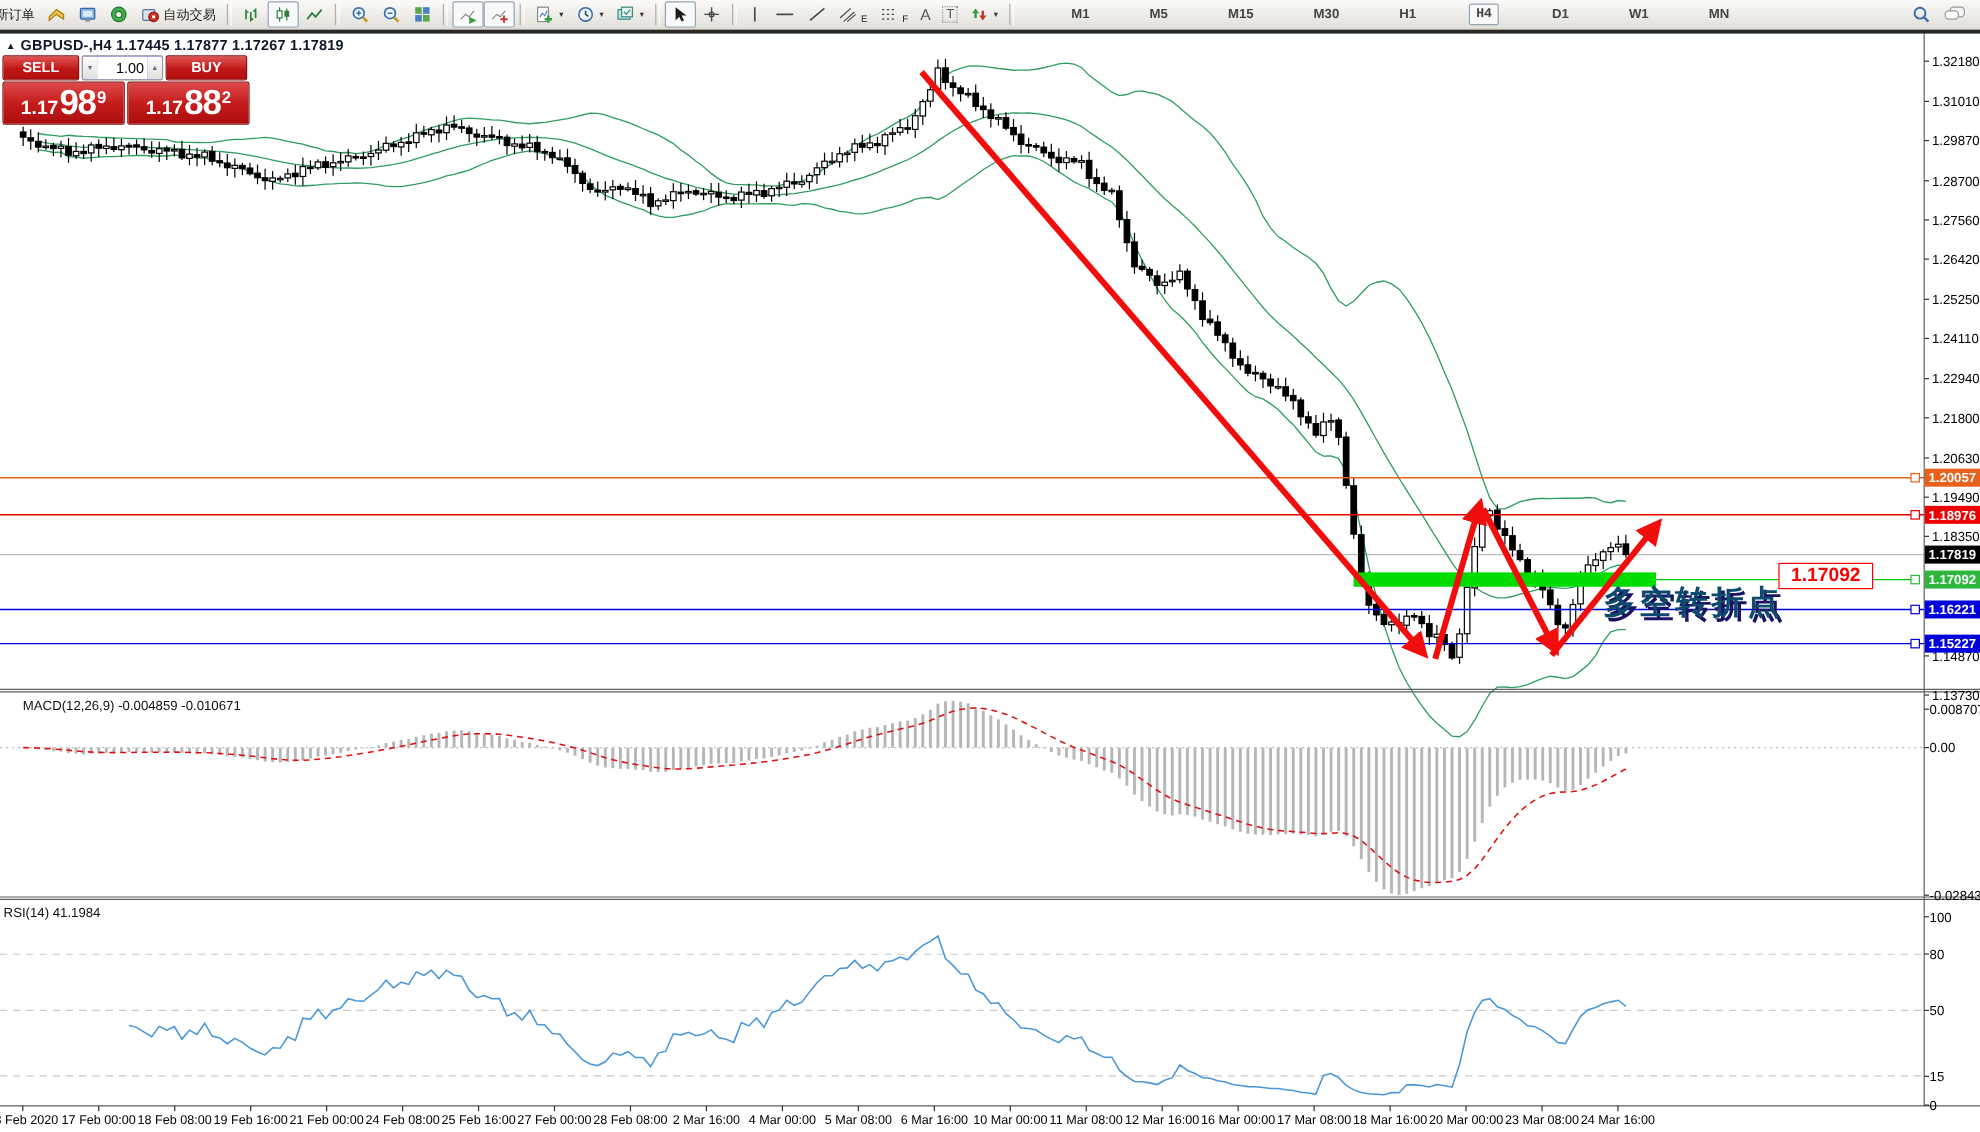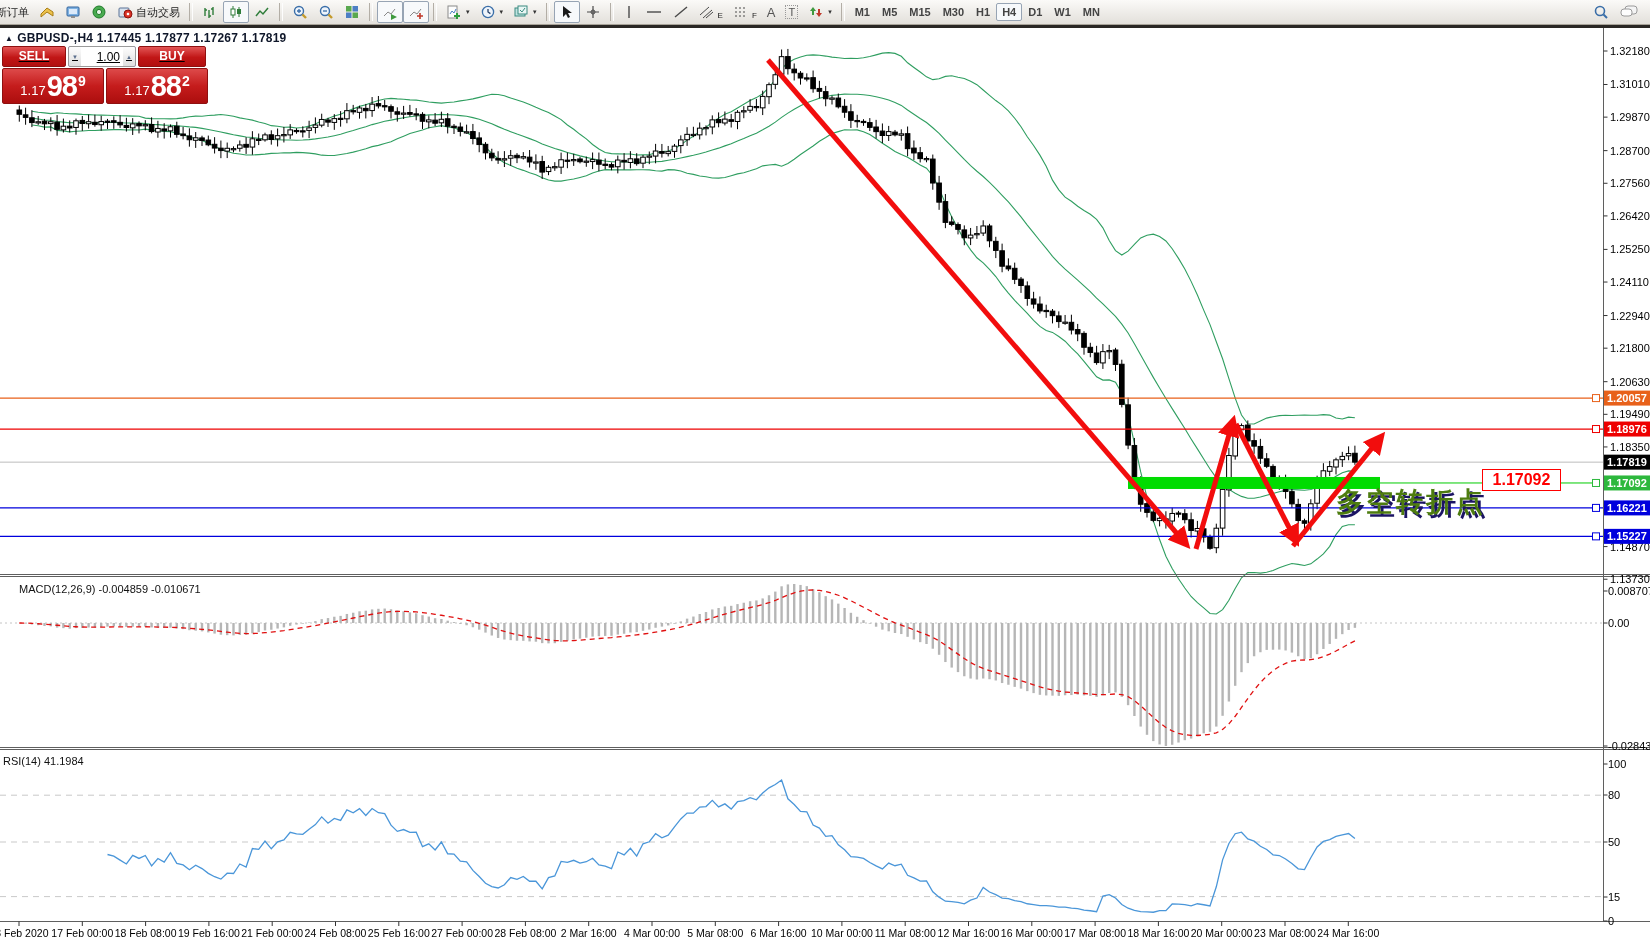--- a/index.html
+++ b/index.html
@@ -6,58 +6,58 @@
     font-family:"Liberation Sans",sans-serif;-webkit-font-smoothing:antialiased;}
   #stage{position:relative;width:1650px;height:855px;background:#fff;}
 
   
   #toolbar{position:absolute;left:0;top:0;width:1650px;height:24px;z-index:20;
     background:linear-gradient(#fbfaf8,#eceae6 60%,#e3e0db);
     border-bottom:1px solid #a8a399;display:flex;align-items:center;font-size:11px;color:#222;}
   #toolbar-edge{position:absolute;left:0;top:25px;width:1650px;height:3px;background:#2a2724;z-index:20;}
   .tb{display:flex;align-items:center;gap:3px;padding:2px 4px;border:1px solid transparent;border-radius:2px;background:transparent;
     font-family:"Liberation Sans",sans-serif;font-size:11px;color:#222;cursor:default;white-space:nowrap;}
-  .tb.active{background:#f7f9fb;border:1px solid #97a4b4;}
-  .tb.tf{font-weight:700;color:#444;padding:2px 5px;}
+  .tb.active{background:#f7f9fb;border:1px solid #97a4b4;font-family:Liberation Mono, monospace;}
+  .tb.tf{font-weight:700;color:#444;padding:2px 5px;margin-left:38px;}
   .sep{width:2px;height:18px;border-left:1px solid #b3aea6;border-right:1px solid #fdfdfd;margin:0 4px;}
   .caret{font-size:7px;color:#333;margin-left:1px;}
   .tbicon svg{display:block}
   #tb-right{margin-left:auto;display:flex;align-items:center;margin-right:6px;}
   #new-order-btn{margin-left:-9px;}
 
   
   #symbol-line{position:absolute;left:5px;top:31px;z-index:6;font-size:12px;font-weight:600;color:#0f172a;letter-spacing:0.2px;}
   #symbol-line .mark{font-size:8px;margin-right:4px;vertical-align:1px;}
 
   
   #trade-panel{position:absolute;left:2px;top:46px;z-index:7;width:206px;}
-  .tp-row1{display:flex;gap:2px;height:21px;text-decoration:underline;}
+  .tp-row1{display:flex;gap:2px;height:21px;}
   .tp-btn{flex:0 0 64px;border:1px solid #8f1010;border-radius:2px;color:#fff;font-weight:700;font-size:12px;
     background:linear-gradient(#e25555,#c11616 55%,#b11010);padding:0;line-height:19px;text-align:center;}
   .tp-vol{flex:0 0 66px;display:flex;border:1px solid #9a9a9a;border-radius:2px;background:#8b5cf6;overflow:hidden;}
   .tp-spin{width:14px;border:none;background:linear-gradient(#fdfdfd,#dfdfdf);color:#5a6e8c;font-size:6px;padding:0;}
   .tp-vol input{width:36px;border:none;outline:none;font-size:12px;text-align:right;padding:0 3px;font-family:"Liberation Sans",sans-serif;}
   .tp-row2{display:flex;gap:2px;margin-top:1px;height:36px;}
   .tp-price{flex:1;border:1px solid #8f1010;border-radius:2px;color:#fff;text-align:center;padding:0;
     background:linear-gradient(#dd4a4a,#c51c1c 50%,#ac0e0e);display:flex;align-items:flex-end;justify-content:center;gap:1px;}
-  .tp-price .pp{font-size:13px;font-weight:400;line-height:24px;}
+  .tp-price .pp{font-size:16px;font-weight:700;line-height:24px;}
   .tp-price .pb{font-size:29px;font-weight:700;line-height:33px;letter-spacing:-1px;}
   .tp-price .ps{font-size:14px;font-weight:700;line-height:44px;}
 
   
   .pane-label{position:absolute;z-index:6;font-size:11px;color:#111;}
   #macd-label{left:3px;top:583px;padding-left:16px;}
   #rsi-label{left:3px;top:755px;}
 
   
   #price-callout{position:absolute;left:1482px;top:469px;width:77px;height:20px;z-index:6;
     border:1px solid #ff0000;background:#fff;color:#ff0000;font-size:16px;font-weight:700;
     text-align:center;line-height:20px;}
   #turning-point{position:absolute;left:1336px;top:484px;z-index:6;font-size:27px;font-weight:700;
-    letter-spacing:3px;color:#4d7c0f;text-shadow:3px 3px 0 #1b1464;}
+    letter-spacing:3px;color:#0c4a6e;text-shadow:3px 3px 0 #1b1464;}
 
   svg text{font-family:"Liberation Sans",sans-serif;}
   #chart-svg{position:absolute;left:0;top:0;z-index:1;}
 </style>
 </head>
 <body>
 
 <div id="stage">
 
   <div id="toolbar">

